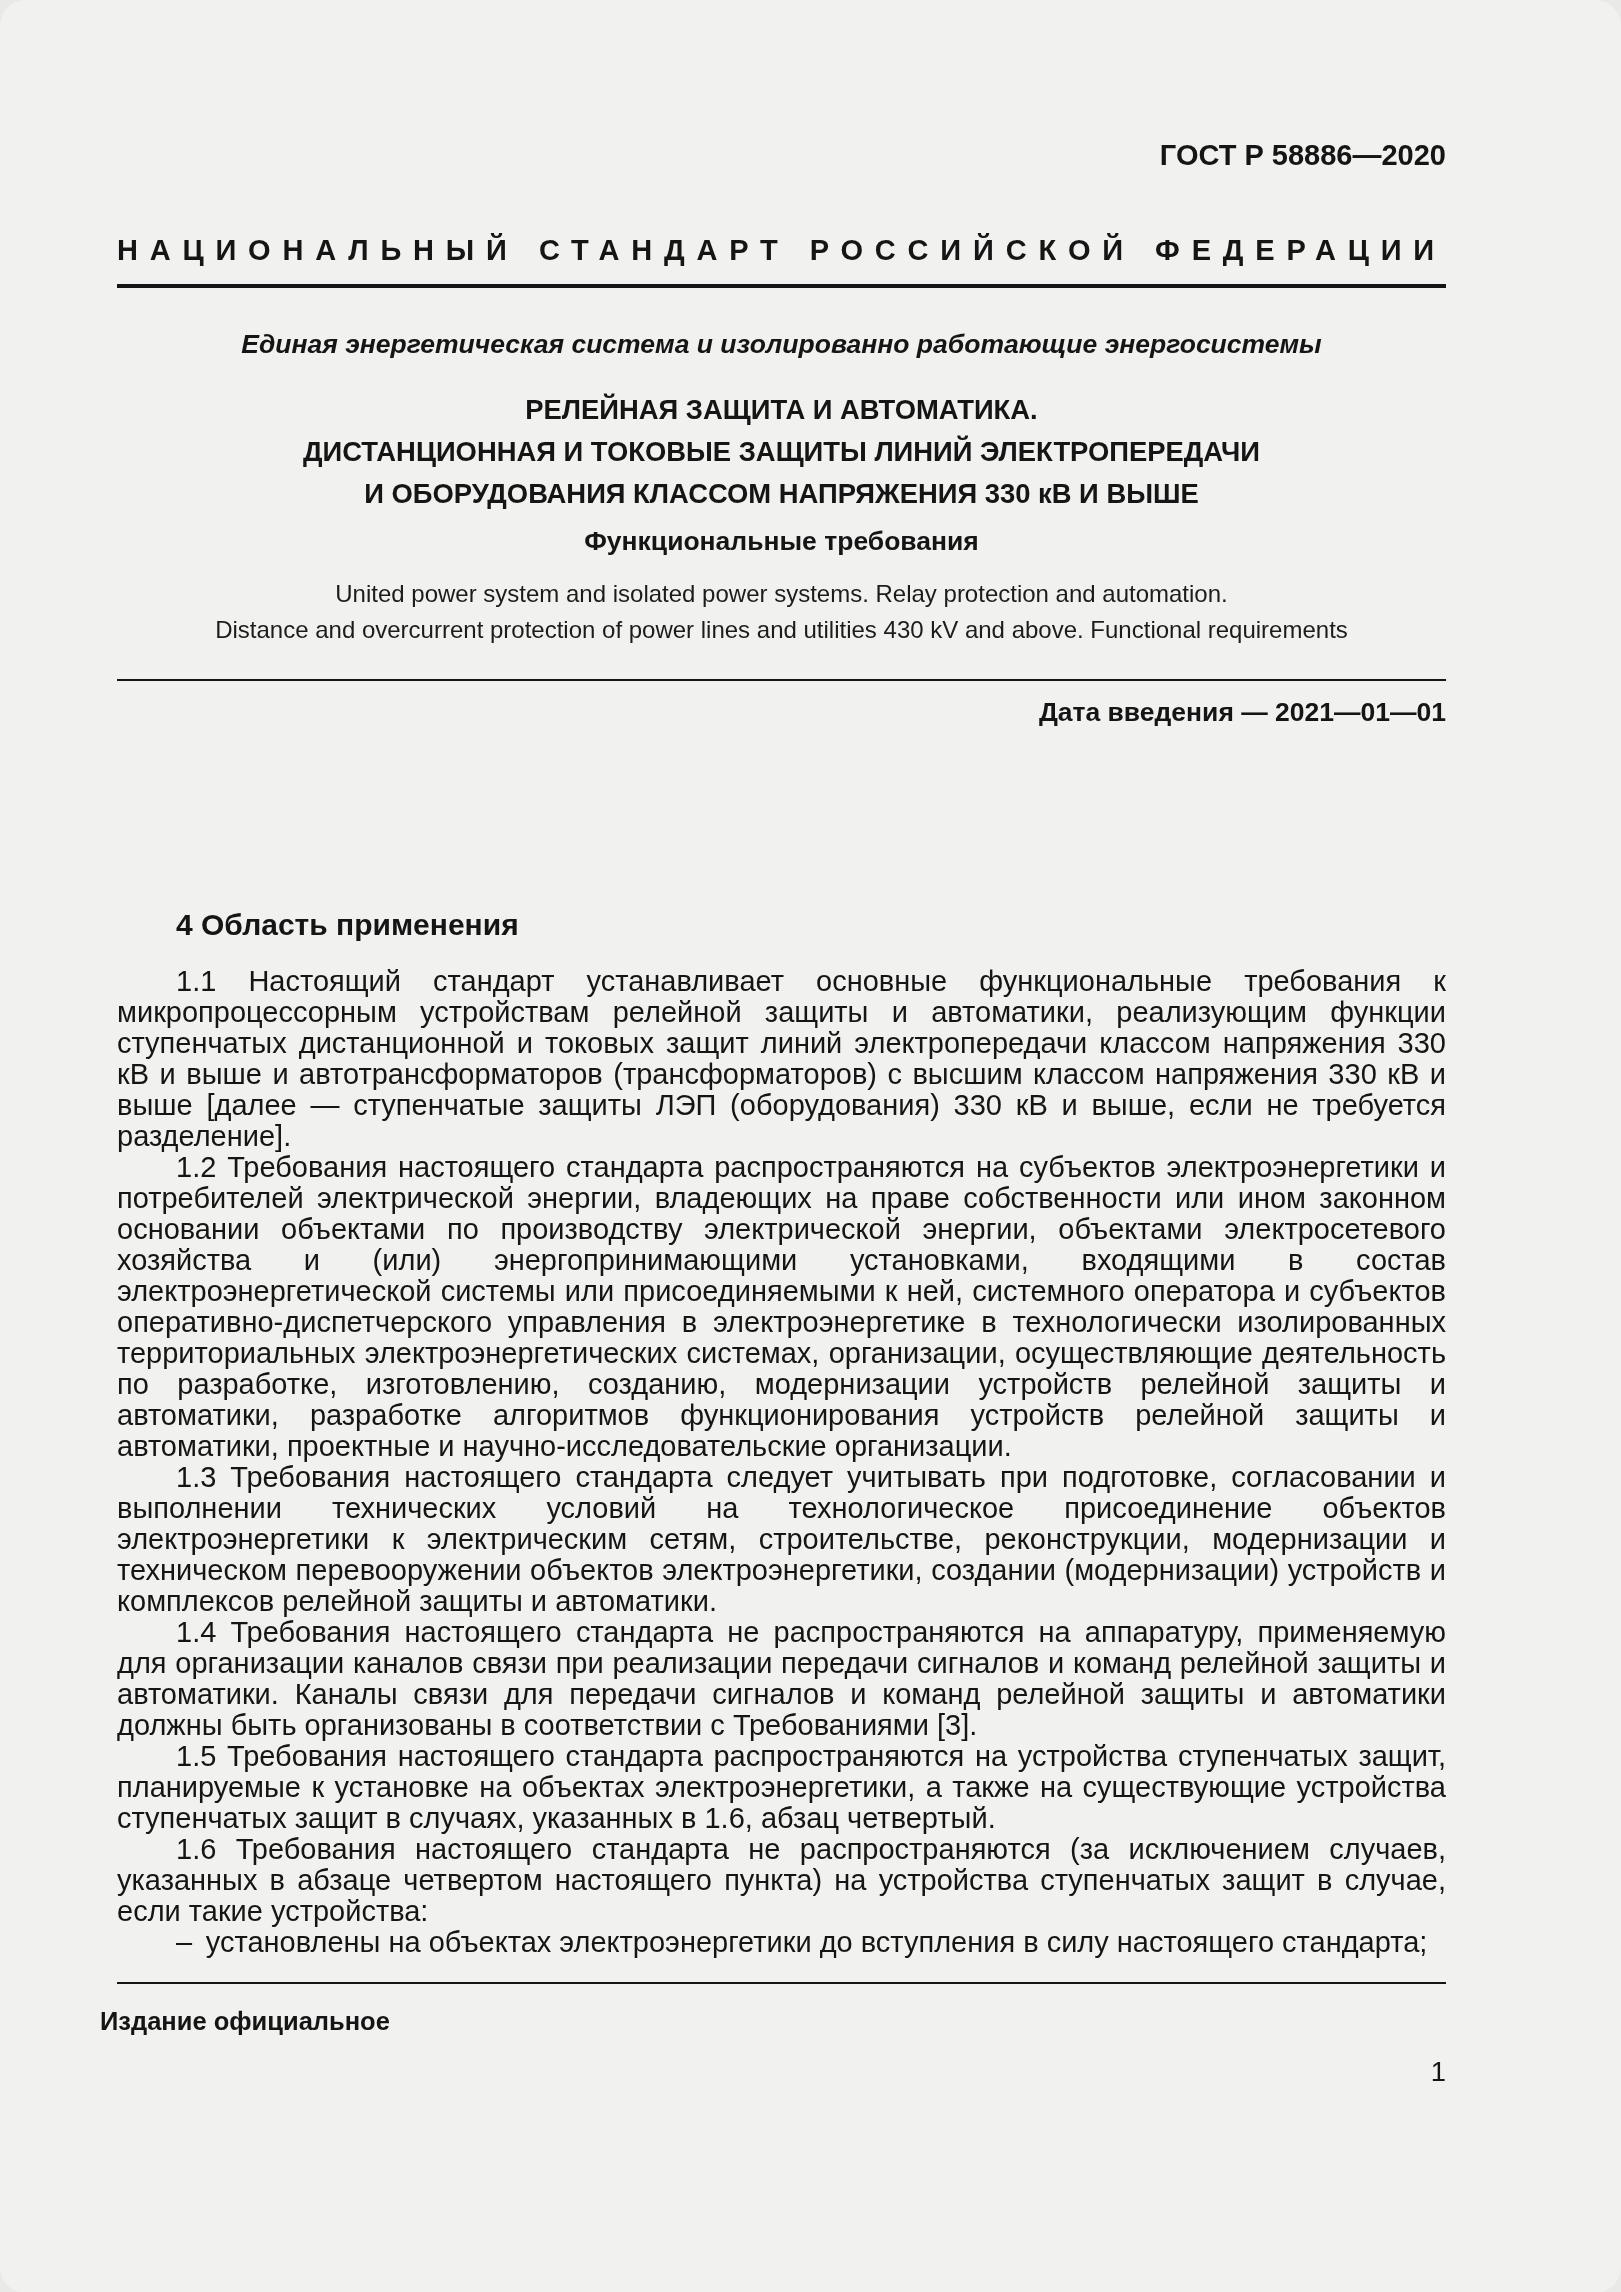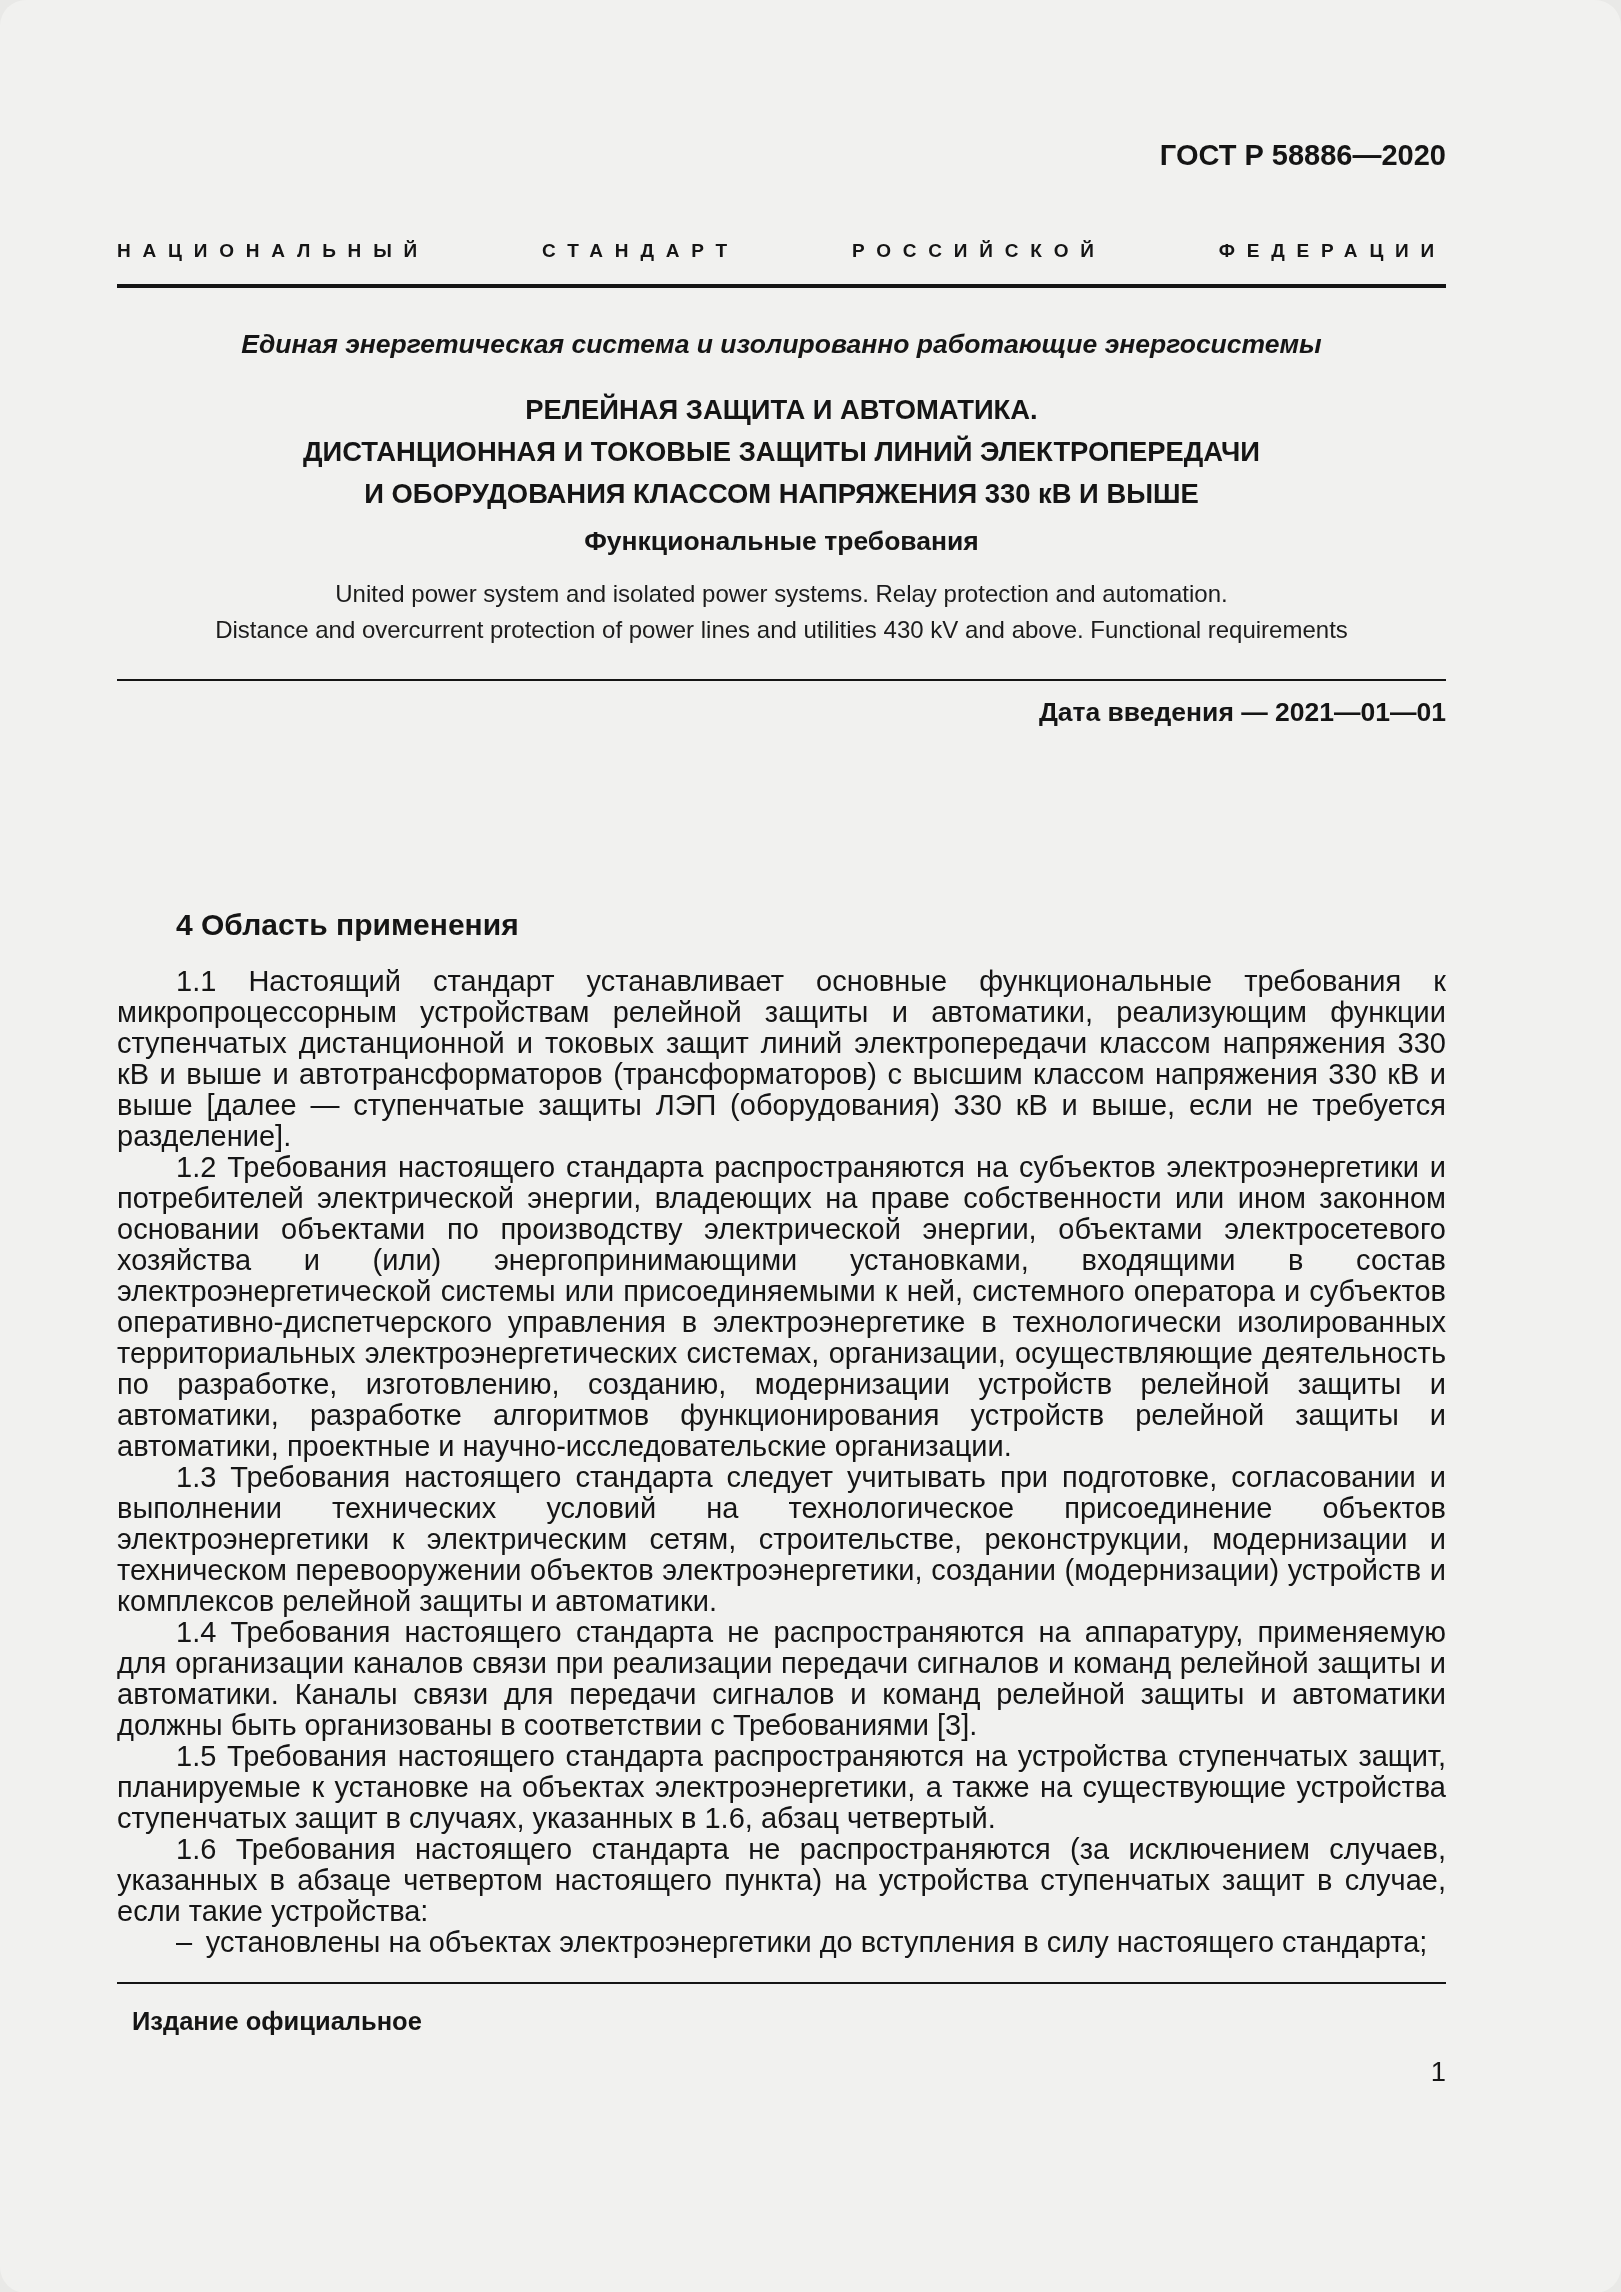--- a/index.html
+++ b/index.html
@@ -27,21 +27,21 @@
   .doc-number {
     padding-top: 139px;
     text-align: right;
     font-weight: bold;
     font-size: 29px;
     line-height: 33px;
   }
   .standard-label {
     margin-top: 61px;
     font-weight: bold;
-    font-size: 19px;
+    font-size: 29px;
     line-height: 35px;
     letter-spacing: 11.8px;
     white-space: nowrap;
     text-align: justify;
     text-align-last: justify;
     overflow: hidden;
   }
   .rule-thick {
     height: 3.9px;
     background: #151515;
@@ -115,21 +115,21 @@
   .footer-rule {
     position: absolute;
     left: 117px;
     width: 1329px;
     top: 1982px;
     height: 2px;
     background: #151515;
   }
   .edition-note {
     position: absolute;
-    left: 132px;
+    left: 100px;
     top: 2007px;
     font-weight: bold;
     font-size: 25.5px;
   }
   .page-number {
     position: absolute;
     right: 175px;
     top: 2056px;
     font-size: 27.4px;
   }

